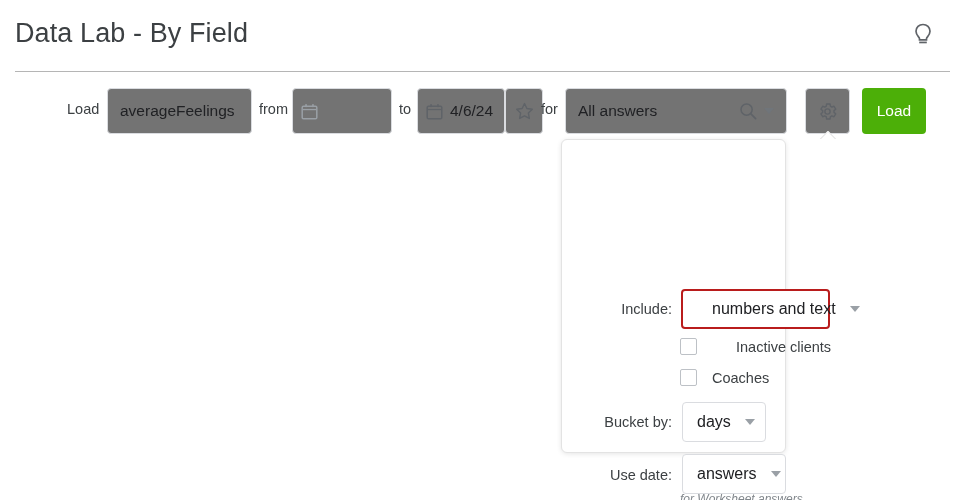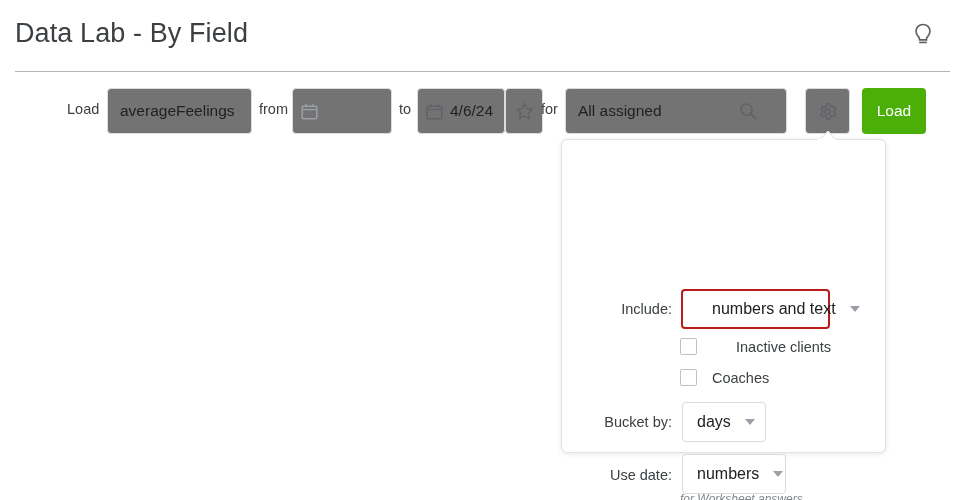--- a/index.html
+++ b/index.html
@@ -77,21 +77,21 @@
   .search-ico { width: 20px; height: 20px; margin-right: 6px; flex: 0 0 auto; cursor: pointer; }
   .caret {
     width: 0; height: 0; border-left: 5px solid transparent;
     border-right: 5px solid transparent; border-top: 6px solid #70757a;
     flex: 0 0 auto; margin-right: 4px; cursor: pointer;
   }
 
   
   .popover {
     position: absolute; left: 561px; top: 139px;
-    width: 325px; height: 314px;
+    width: 225px; height: 314px;
     background: #fff;
     border: 1px solid #e3e3e3; border-radius: 6px;
     box-shadow: 0 1px 5px rgba(0,0,0,0.10);
   }
   .pop-arrow {
     position: absolute; left: 256px; top: -9px;
     width: 18px; height: 9px; overflow: hidden;
   }
   .pop-arrow::after {
     content: ""; position: absolute; left: 2px; top: 3px;
@@ -184,21 +184,21 @@
 
     <div class="field" id="f-star">
       <svg width="19" height="19" viewBox="0 0 20 20">
         <path d="M10 1.6l2.5 5.2 5.7.8-4.1 4 1 5.7-5.1-2.7-5.1 2.7 1-5.7-4.1-4 5.7-.8z" fill="none" stroke="#5f6368" stroke-width="1.5" stroke-linejoin="round"></path>
       </svg>
     </div>
 
     <span class="tb-label" id="lbl-for">for</span>
 
     <div class="field" id="f-clients">
-      <span class="val">All assigned</span>
+      <span class="val">All answers</span>
       <svg class="search-ico" viewBox="0 0 20 20">
         <circle cx="8.6" cy="8.6" r="5.6" fill="none" stroke="#5f6368" stroke-width="1.5"></circle>
         <line x1="12.7" y1="12.7" x2="17.6" y2="17.6" stroke="#5f6368" stroke-width="1.7" stroke-linecap="round"></line>
       </svg>
       <span class="caret"></span>
     </div>
 
     <div class="field" id="f-gear">
       <svg width="21" height="21" viewBox="0 0 24 24">
         <path d="M19.4 13a7.6 7.6 0 000-2l2-1.6-2-3.4-2.4 1a7.6 7.6 0 00-1.7-1l-.4-2.6h-3.9l-.4 2.6a7.6 7.6 0 00-1.7 1l-2.4-1-2 3.4 2 1.6a7.6 7.6 0 000 2l-2 1.6 2 3.4 2.4-1a7.6 7.6 0 001.7 1l.4 2.6h3.9l.4-2.6a7.6 7.6 0 001.7-1l2.4 1 2-3.4z" fill="none" stroke="#5f6368" stroke-width="1.6" stroke-linejoin="round"></path>
@@ -229,21 +229,21 @@
     </div>
 
     <span class="row-label" style="left:0;top:274px;width:110px;">Bucket by:</span>
     <div class="sel" style="left:120px;top:262px;width:84px;">
       <span class="sv">days</span>
       <span class="caret"></span>
     </div>
 
     <span class="row-label" style="left:0;top:327px;width:110px;">Use date:</span>
     <div class="sel" style="left:120px;top:314px;width:104px;">
-      <span class="sv">numbers</span>
+      <span class="sv">answers</span>
       <span class="caret"></span>
     </div>
 
     <span class="hint" style="left:118px;top:352px;">for Worksheet answers</span>
 
   </div>
 
 </div>
 
 </body></html>

